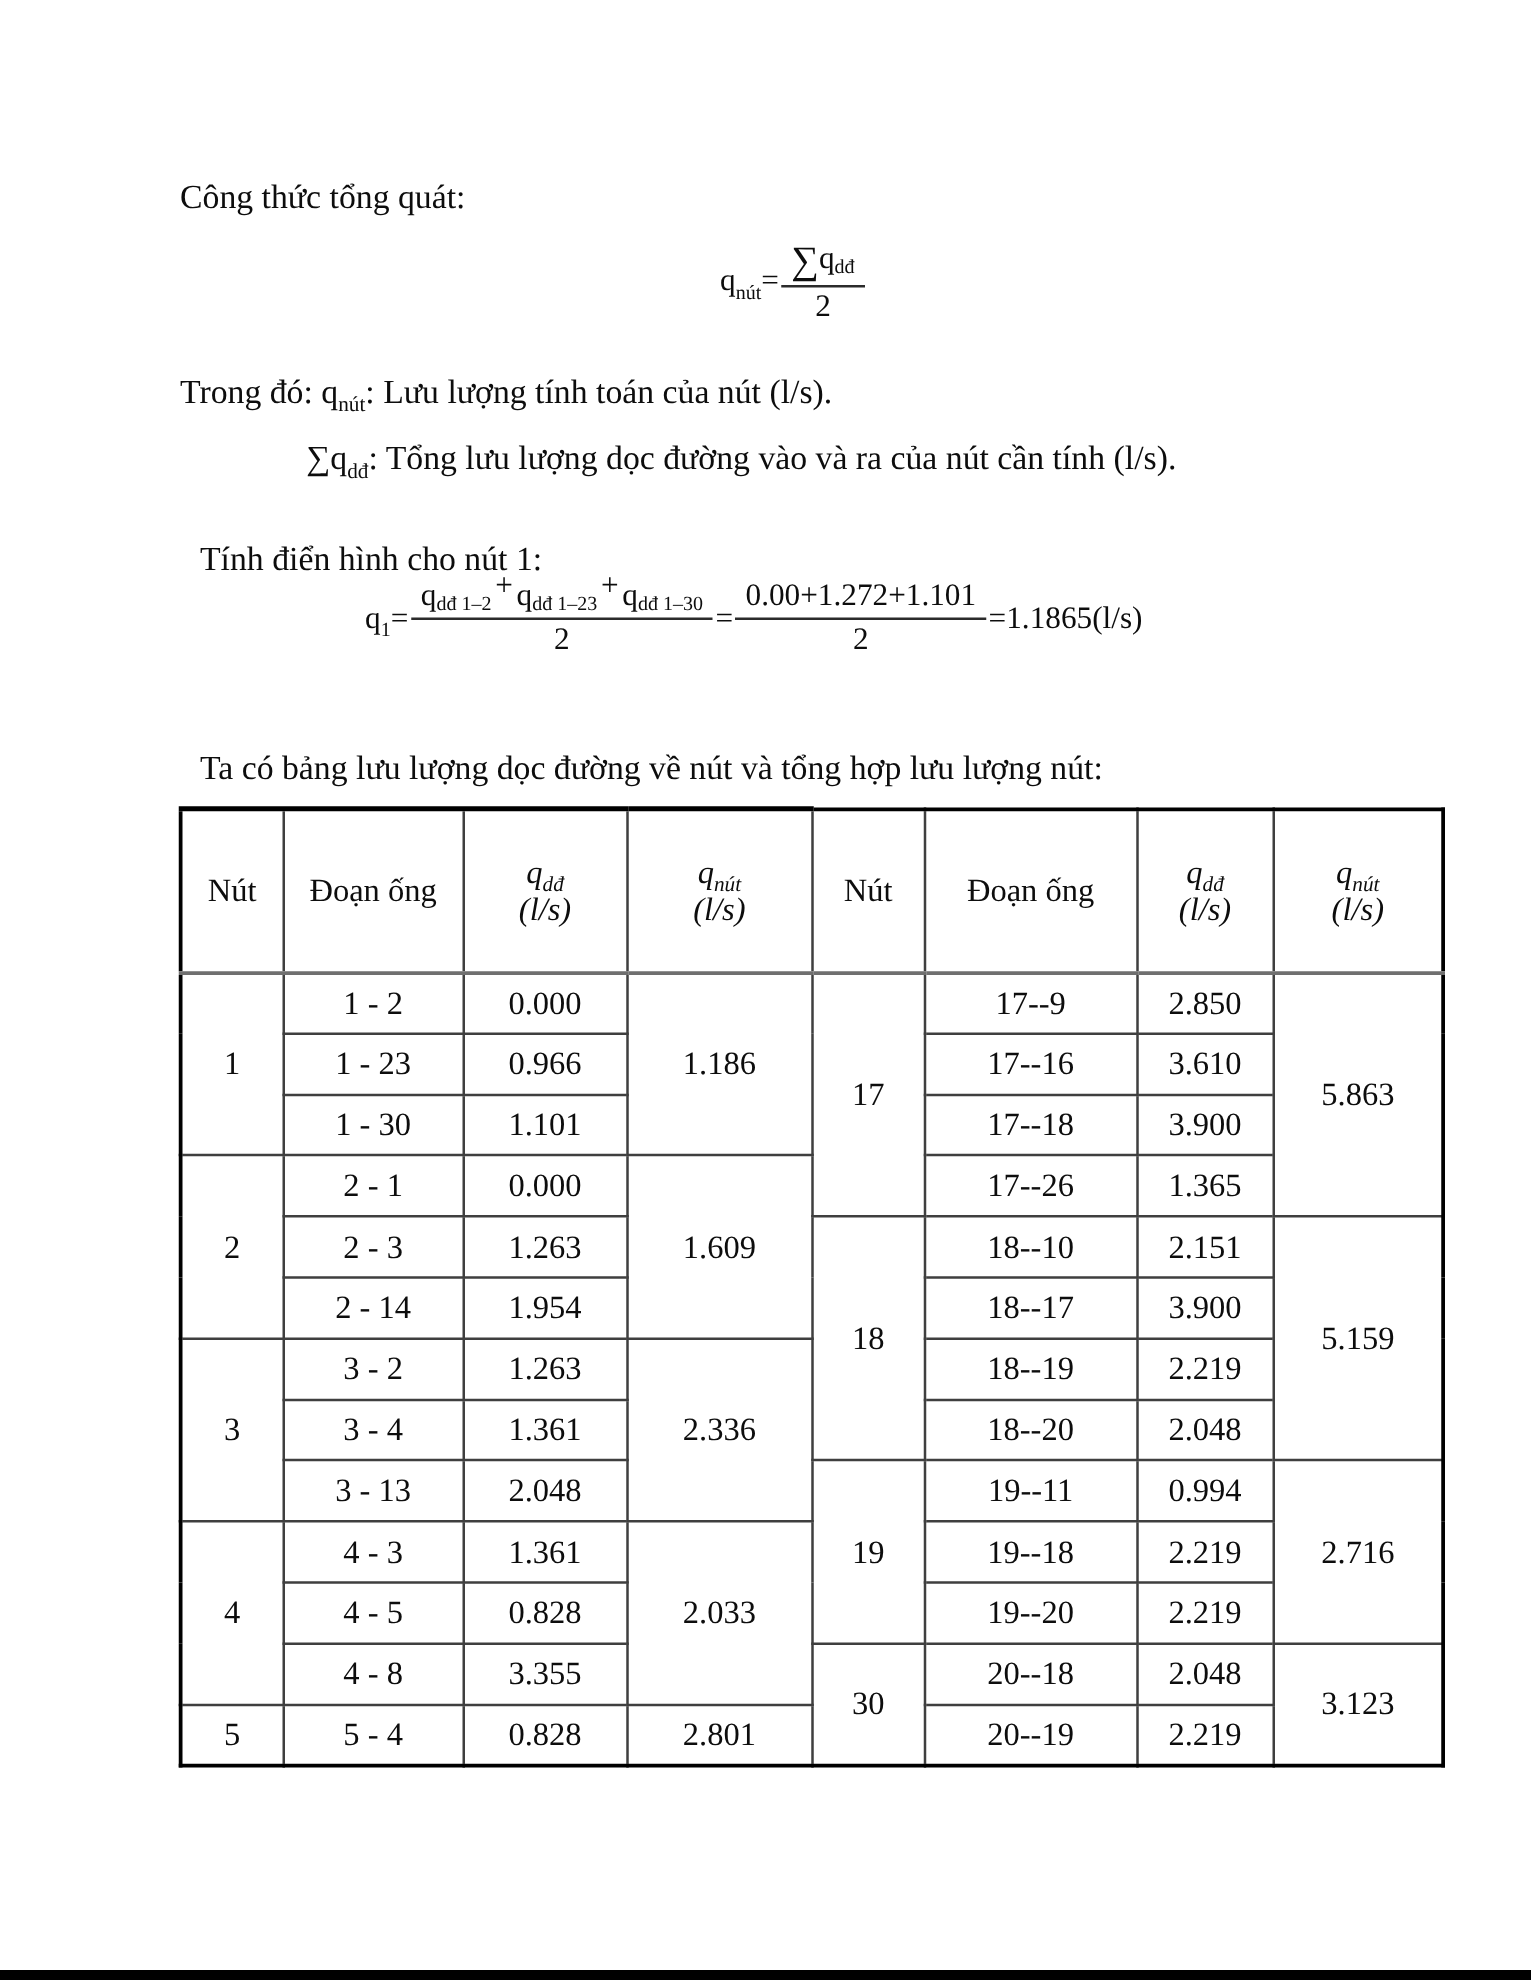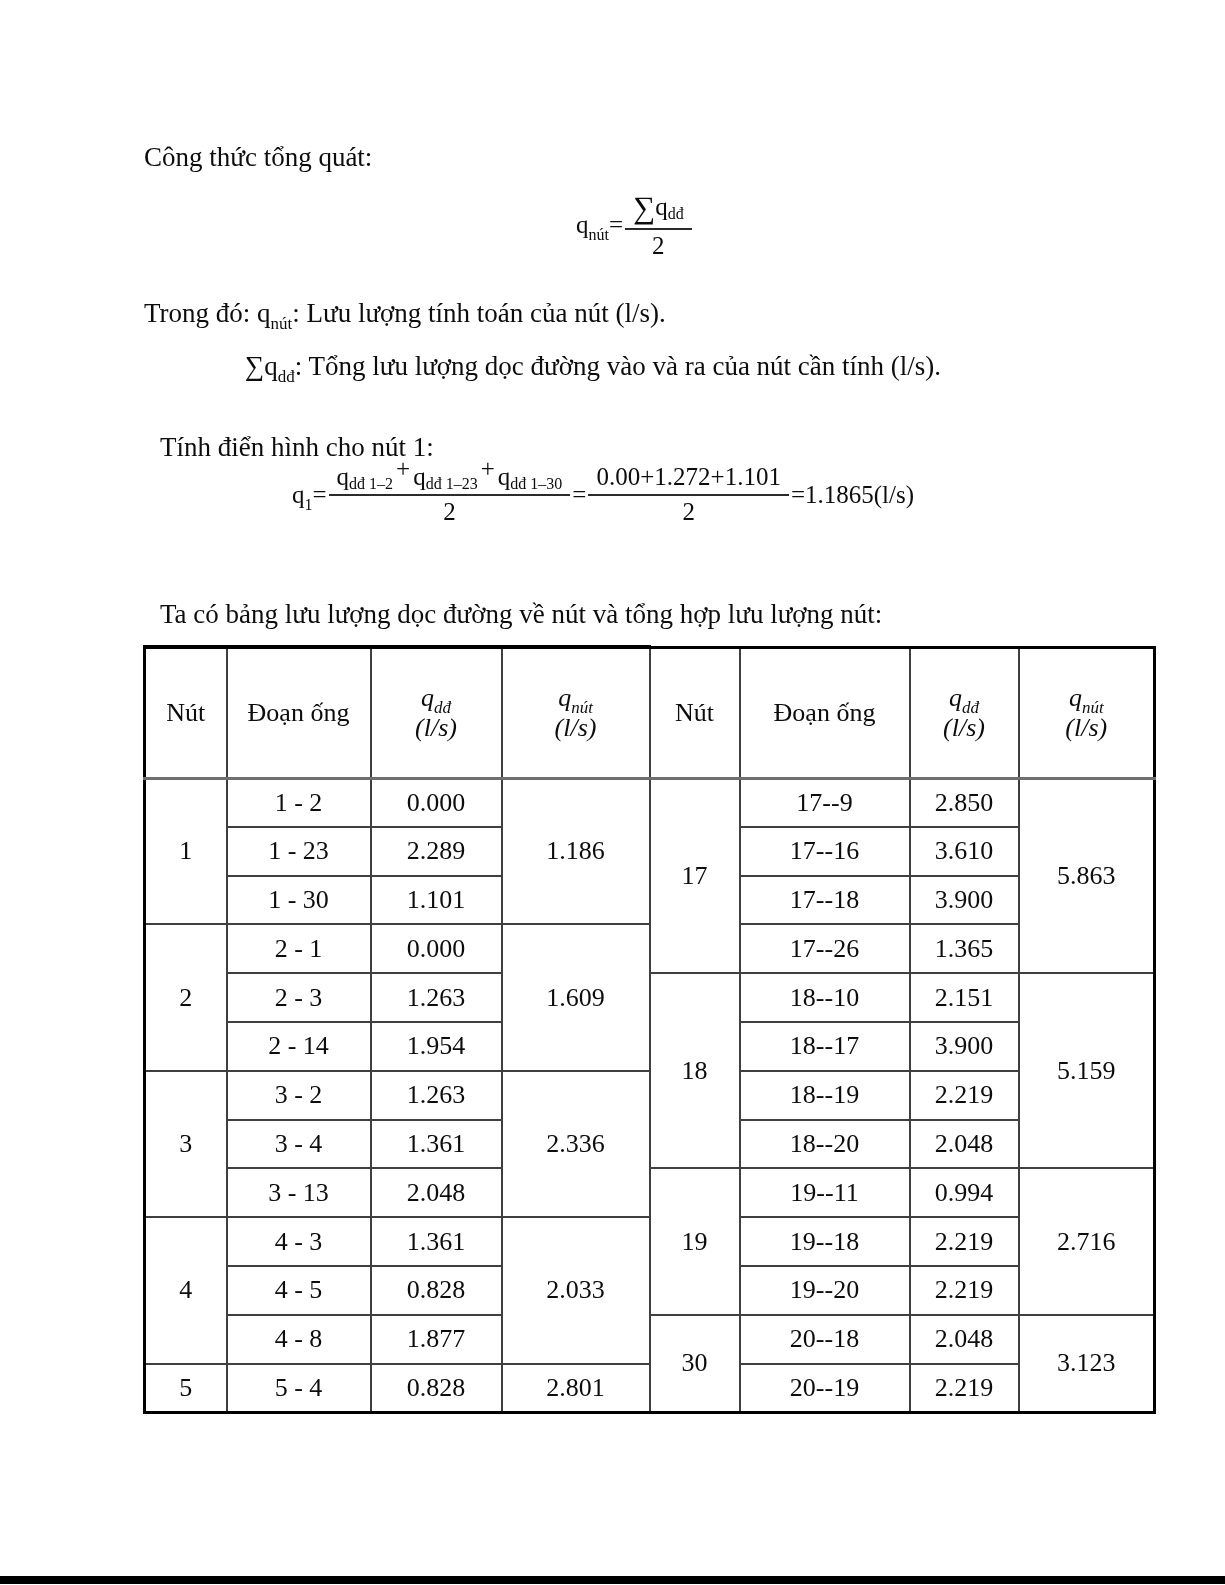--- a/index.html
+++ b/index.html
@@ -132,21 +132,21 @@
       <td>1 - 2</td>
       <td>0.000</td>
       <td rowspan="3">1.186</td>
       <td rowspan="4">17</td>
       <td>17--9</td>
       <td>2.850</td>
       <td rowspan="4">5.863</td>
     </tr>
     <tr>
       <td>1 - 23</td>
-      <td>2.289</td>
+      <td>0.966</td>
       <td>17--16</td>
       <td>3.610</td>
     </tr>
     <tr>
       <td>1 - 30</td>
       <td>1.101</td>
       <td>17--18</td>
       <td>3.900</td>
     </tr>
     <tr>
@@ -202,21 +202,21 @@
       <td>2.219</td>
     </tr>
     <tr>
       <td>4 - 5</td>
       <td>0.828</td>
       <td>19--20</td>
       <td>2.219</td>
     </tr>
     <tr>
       <td>4 - 8</td>
-      <td>1.877</td>
+      <td>3.355</td>
       <td rowspan="2" class="va-top">30</td>
       <td>20--18</td>
       <td>2.048</td>
       <td rowspan="2" class="va-top">3.123</td>
     </tr>
     <tr>
       <td>5</td>
       <td>5 - 4</td>
       <td>0.828</td>
       <td>2.801</td>

